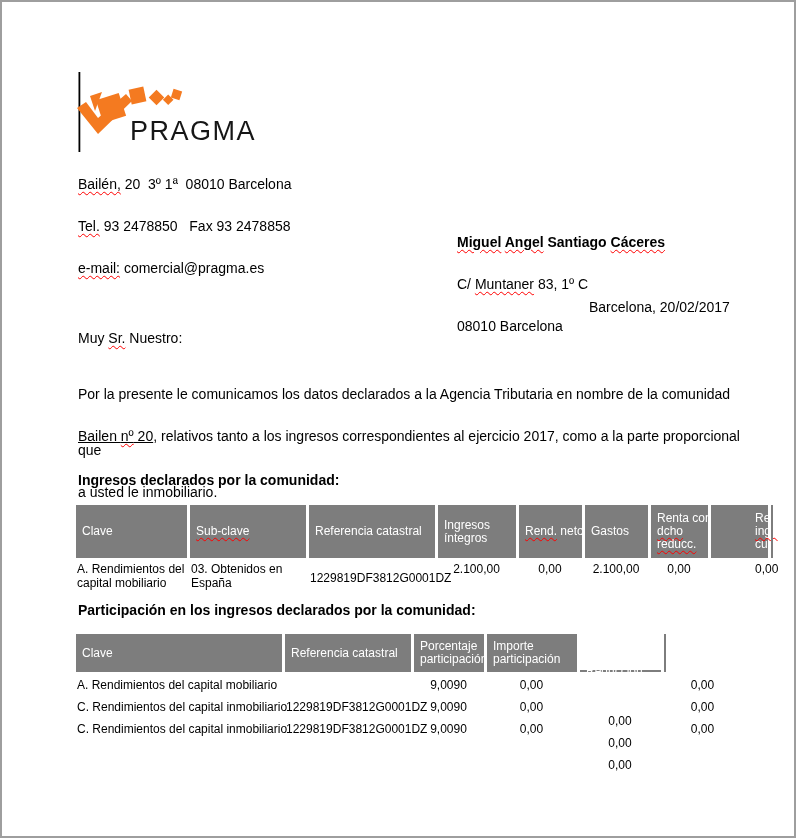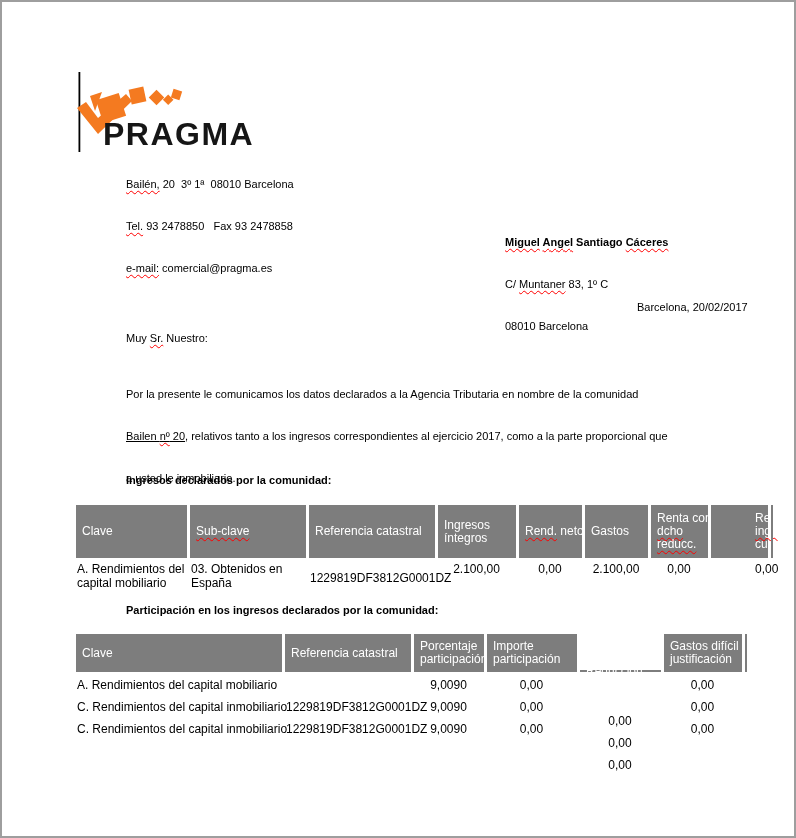--- a/index.html
+++ b/index.html
@@ -5,37 +5,37 @@
   * { margin:0; padding:0; box-sizing:border-box; }
   html,body { background:#fff; }
   body { font-family:"Liberation Sans", sans-serif; color:#000; }
   .page {
     position:relative; width:796px; height:838px;
     background:#ffffff; border:2px solid #9e9e9e; overflow:hidden;
   }
   .abs { position:absolute; }
   .bold { font-weight:bold; }
   .pre { white-space:pre-wrap; }
-  .fs13 { font-size:11px; line-height:14px;margin-left:48px; }
+  .fs13 { font-size:14px; line-height:14px; }
 
   
   .sq {
     text-decoration-line:underline;
     text-decoration-style:wavy;
     text-decoration-color:#ff0000;
     text-decoration-thickness:1px;
     text-underline-offset:2px;
   }
   
   .u { text-decoration-line:underline; text-decoration-color:#000; }
 
   
   .brand {
-    position:absolute; left:101px; top:116px;
-    font-size:32px; font-weight:bold; letter-spacing:1.5px;
+    position:absolute; left:128px; top:116px;
+    font-size:27px; font-weight:normal; letter-spacing:1.5px;
     color:#161616; line-height:1;
   }
 
   
   .addr { position:absolute; left:76px; top:147px; }
 
   
   .recipient { position:absolute; left:455px; top:205px; }
 
   .date { position:absolute; left:587px; top:298px; }
@@ -179,24 +179,20 @@
           <div>Porcentaje</div>
           <div>participación</div>
         </div>
       <div class="hcell d4">
           <div>Importe</div>
           <div>participación</div>
         </div>
       <div class="hcell d5">
           <div>Reducción</div>
         </div>
-      <div class="hcell d6">
-          <div>Gastos difícil</div>
-          <div>justificación</div>
-        </div>
       <div class="strip"></div>
     </div>
     <div class="trow">
       <div class="dcell d1 nw">A. Rendimientos del capital mobiliario</div>
       <div class="dcell d2 nw"></div>
       <div class="dcell d3 num">9,0090</div>
       <div class="dcell d4 num">0,00</div>
       <div class="dcell d5 num">0,00</div>
       <div class="dcell d6 num">0,00</div>
     </div>

